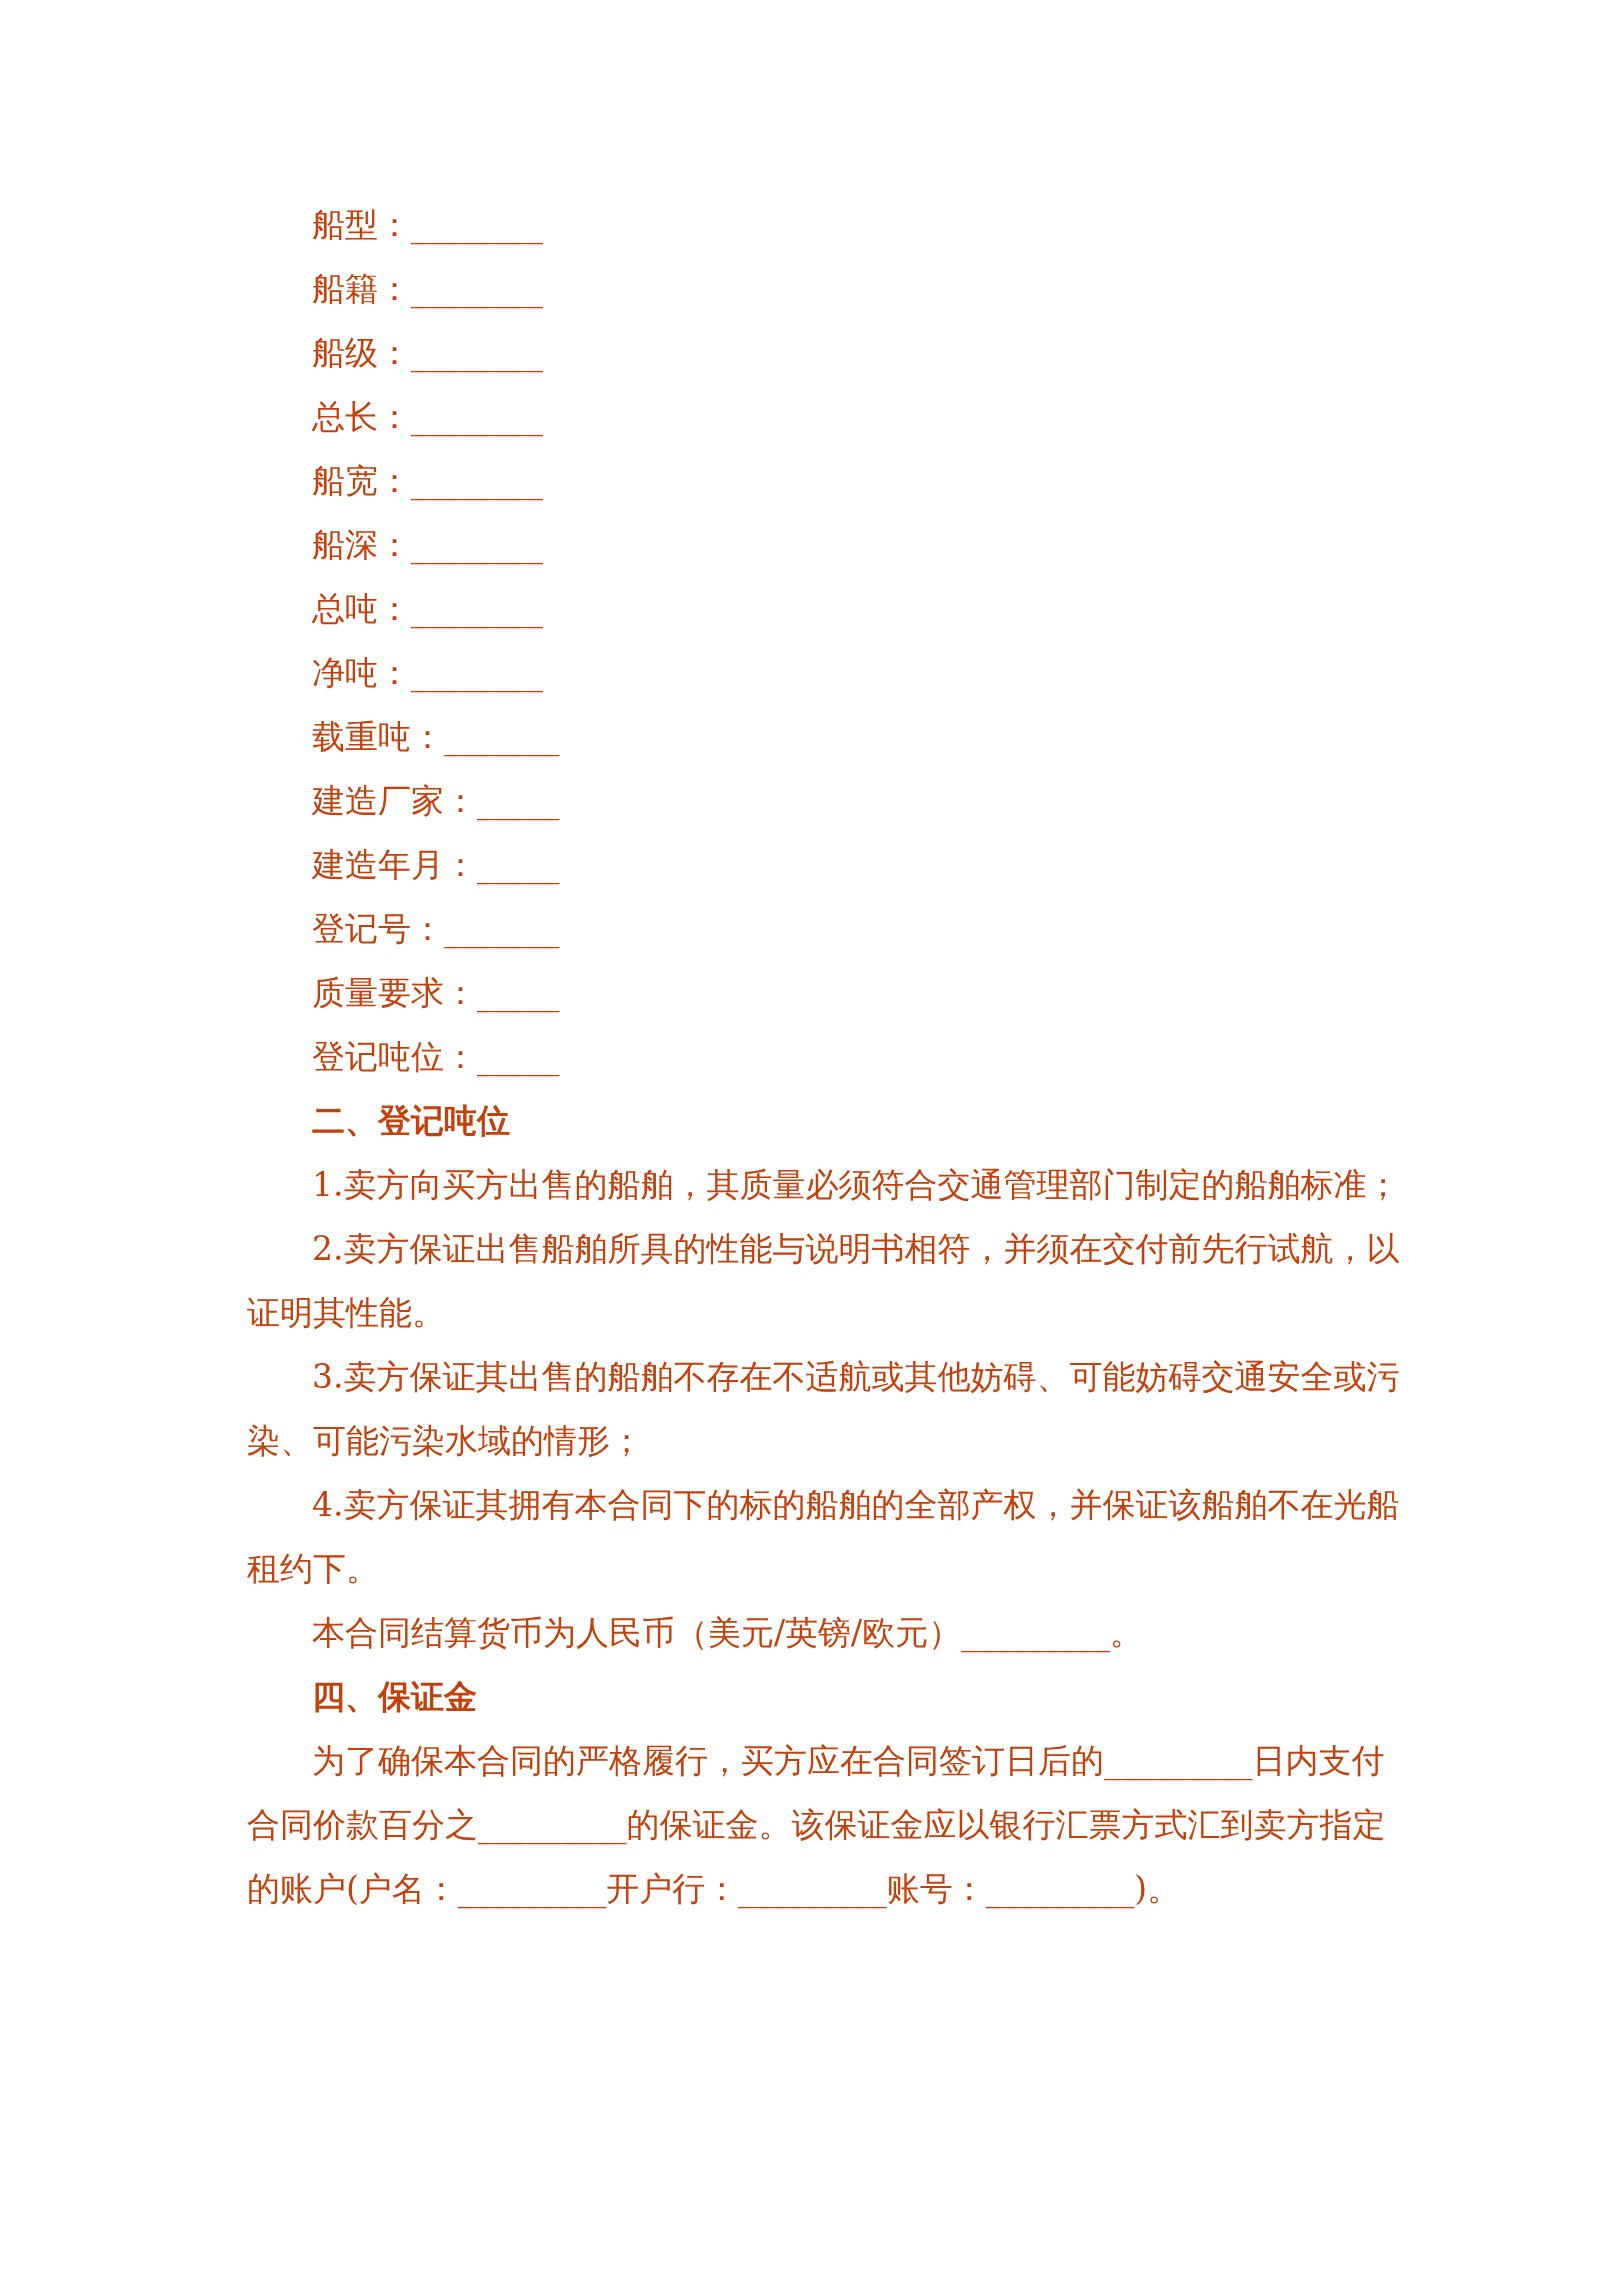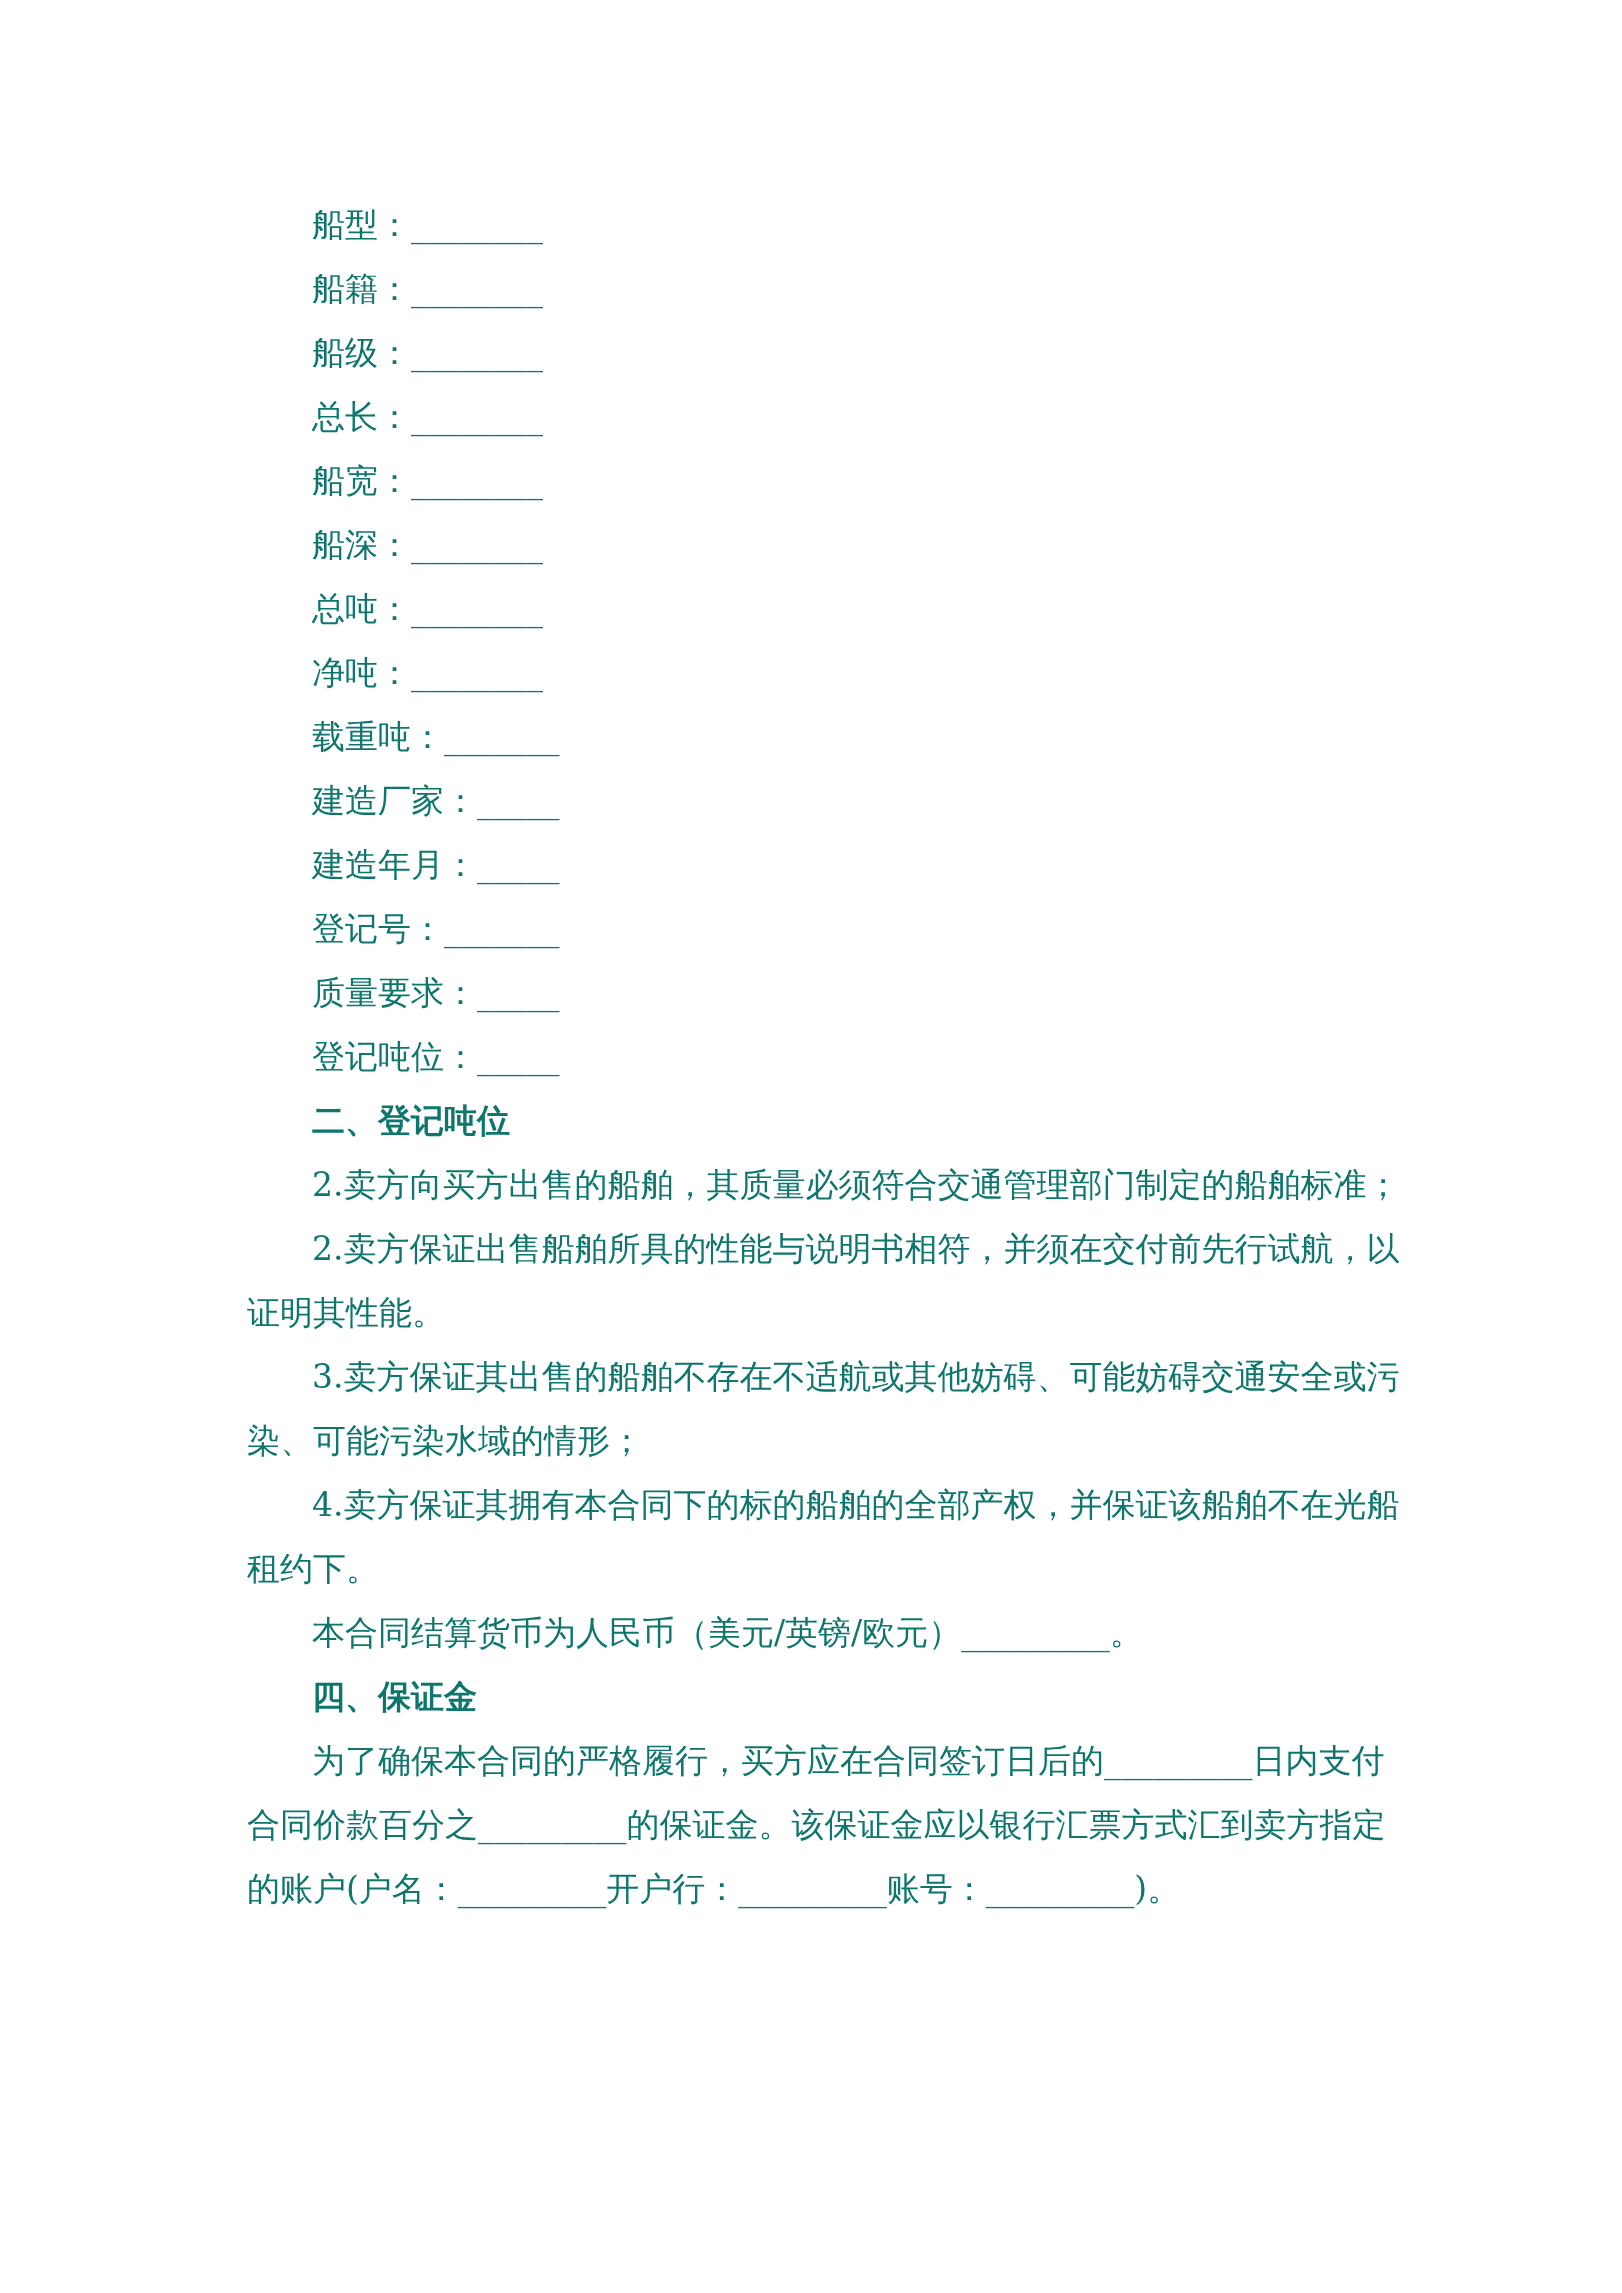--- a/index.html
+++ b/index.html
@@ -15,21 +15,21 @@
     background: #ffffff;
     overflow: hidden;
   }
   .content {
     padding: 193px 248px 0 247px; 
   }
   .line {
     font-family: "DejaVu Serif", "Liberation Serif", serif;
     font-size: 33px;
     line-height: 64px;
-    color: #0f766e;
+    color: #c2410c;
     white-space: nowrap;
     font-weight: 400;
   }
   .indent { text-indent: 65px; }  
   .heading { font-weight: 700; }
   .blank { letter-spacing: 0; }
 </style>
 </head>
 <body>
 
@@ -45,21 +45,21 @@
     <div class="line indent"><span>总吨</span><span>：</span><span class="blank">________</span></div>
     <div class="line indent"><span>净吨</span><span>：</span><span class="blank">________</span></div>
     <div class="line indent"><span>载重吨</span><span>：</span><span class="blank">_______</span></div>
     <div class="line indent"><span>建造厂家</span><span>：</span><span class="blank">_____</span></div>
     <div class="line indent"><span>建造年月</span><span>：</span><span class="blank">_____</span></div>
     <div class="line indent"><span>登记号</span><span>：</span><span class="blank">_______</span></div>
     <div class="line indent"><span>质量要求</span><span>：</span><span class="blank">_____</span></div>
     <div class="line indent"><span>登记吨位</span><span>：</span><span class="blank">_____</span></div>
 
     <div class="line indent heading">二、登记吨位</div>
-    <div class="line indent">2.卖方向买方出售的船舶，其质量必须符合交通管理部门制定的船舶标准；</div>
+    <div class="line indent">1.卖方向买方出售的船舶，其质量必须符合交通管理部门制定的船舶标准；</div>
     <div class="line indent">2.卖方保证出售船舶所具的性能与说明书相符，并须在交付前先行试航，以</div>
     <div class="line">证明其性能。</div>
     <div class="line indent">3.卖方保证其出售的船舶不存在不适航或其他妨碍、可能妨碍交通安全或污</div>
     <div class="line">染、可能污染水域的情形；</div>
     <div class="line indent">4.卖方保证其拥有本合同下的标的船舶的全部产权，并保证该船舶不在光船</div>
     <div class="line">租约下。</div>
 
     <div class="line indent">本合同结算货币为人民币（美元/英镑/欧元）_________。</div>
 
     <div class="line indent heading">四、保证金</div>

